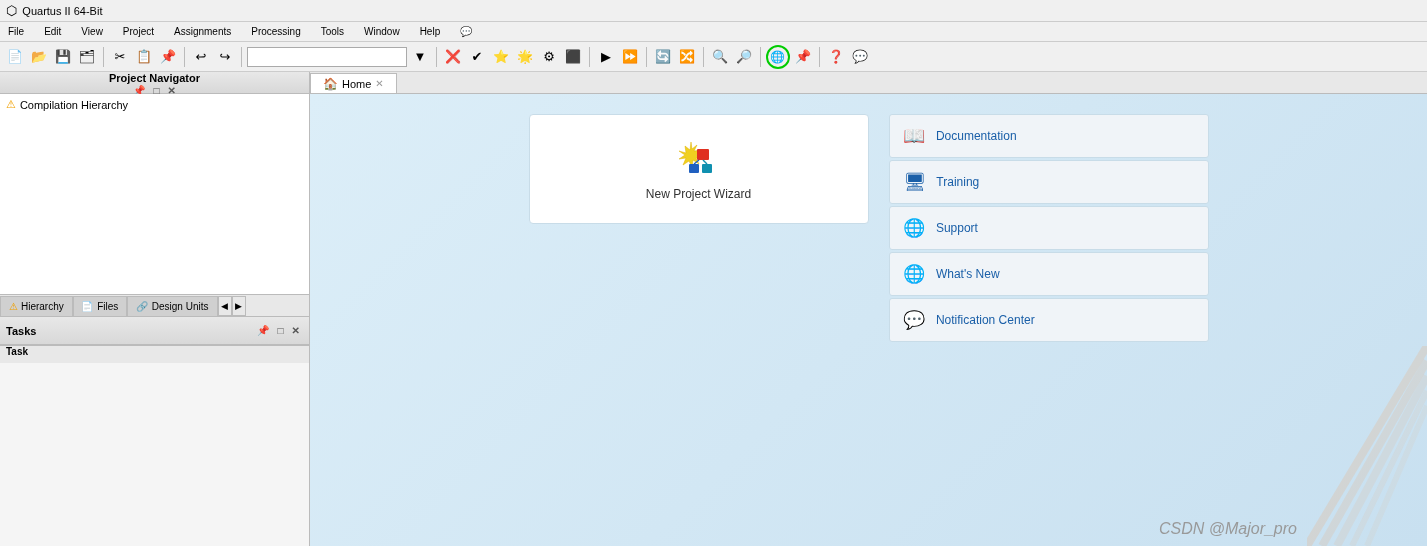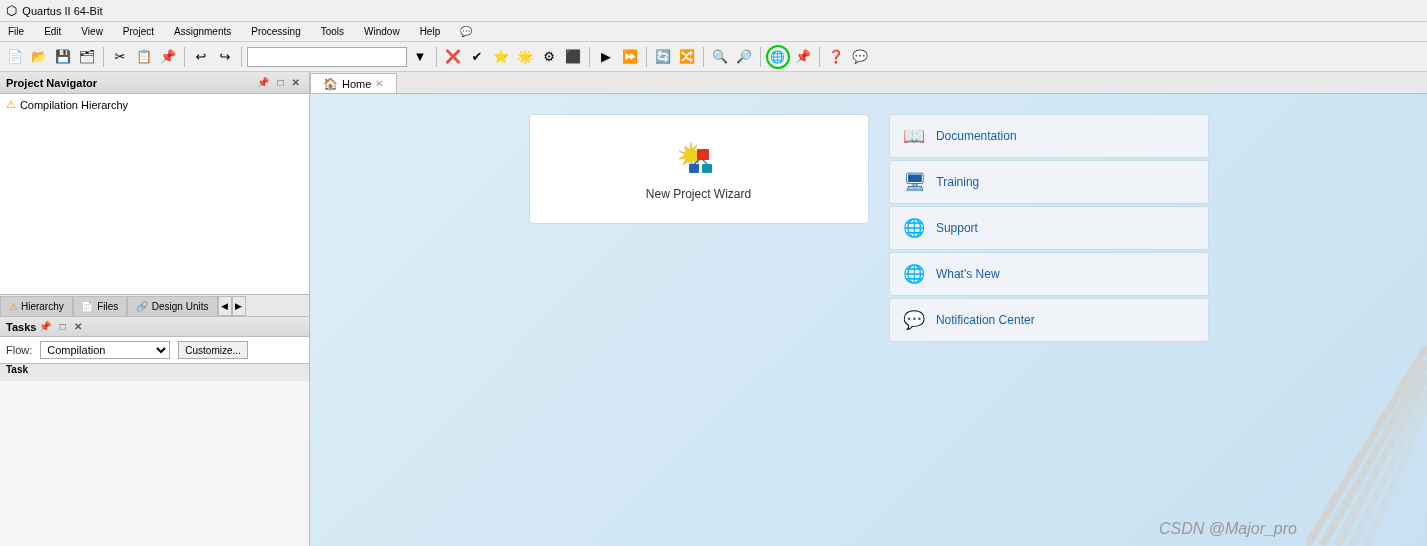--- a/index.html
+++ b/index.html
@@ -96,20 +96,21 @@
     .panel-header {
       background: linear-gradient(to bottom, #e8e8e8, #d8d8d8);
       border-bottom: 1px solid #bbb;
       height: 22px;
       display: flex;
       align-items: center;
       padding: 0 6px;
       font-size: 11px;
       font-weight: bold;
       justify-content: space-between;
+      flex-direction: column;
     }
     .panel-header-btns { display: flex; gap: 2px; }
     .panel-header-btn { font-size: 10px; cursor: pointer; color: #555; padding: 1px 3px; }
 
     .panel-content {
       flex: 1;
       background: white;
       overflow: auto;
       padding: 2px;
     }
@@ -148,26 +149,27 @@
     .tab-nav { width: 14px; height: 20px; display: flex; align-items: center; justify-content: center; cursor: pointer; font-size: 9px; border: 1px solid #bbb; }
 
     
     .tasks-panel {
       background: #f5f5f5;
       border-top: 1px solid #bbb;
     }
     .tasks-header {
       background: linear-gradient(to bottom, #e8e8e8, #d8d8d8);
       border-bottom: 1px solid #bbb;
-      height: 20px;
+      height: 28px;
       display: flex;
       align-items: center;
       padding: 4px 6px;
       font-size: 11px;
       font-weight: bold;
+      justify-content: space-between;
     }
     .tasks-content {
       background: white;
       padding: 2px 6px;
       display: flex;
       align-items: center;
       gap: 8px;
       height: 26px;
     }
     .flow-label { font-size: 11px; color: #333; }
@@ -426,27 +428,20 @@
     </div>
 
     <div class="tasks-panel">
       <div class="tasks-header">
         <span>Tasks</span>
         <div class="panel-header-btns">
           <span class="panel-header-btn">📌</span>
           <span class="panel-header-btn">□</span>
           <span class="panel-header-btn">✕</span>
         </div>
-      </div>
-      <div class="tasks-content">
-        <span class="flow-label">Flow:</span>
-        <select class="flow-select">
-          <option>Compilation</option>
-        </select>
-        <button class="customize-btn">Customize...</button>
       </div>
       <div class="tasks-col-header">
         <span>Task</span>
       </div>
     </div>
   </div>
 
   <div class="right-content">
 
     <div class="content-tab-strip">

